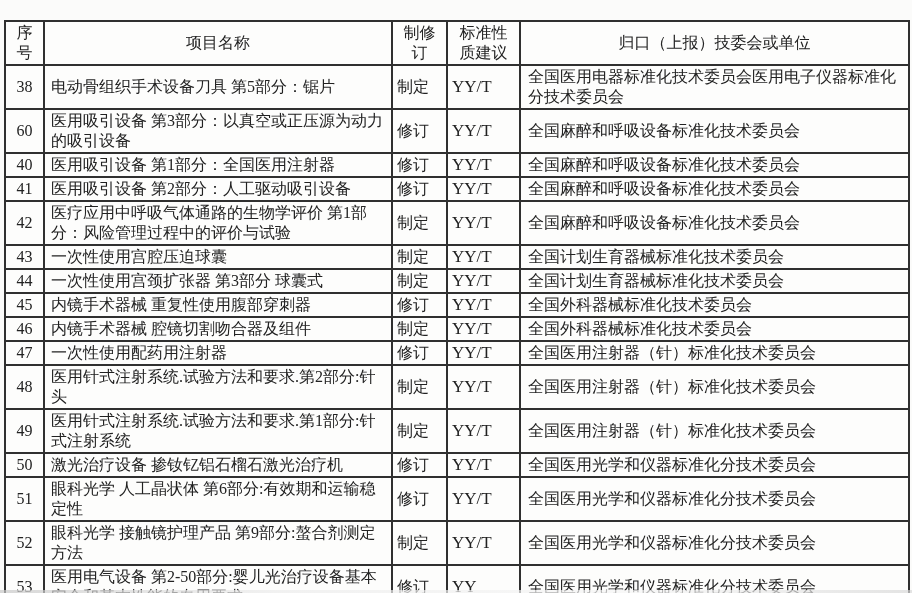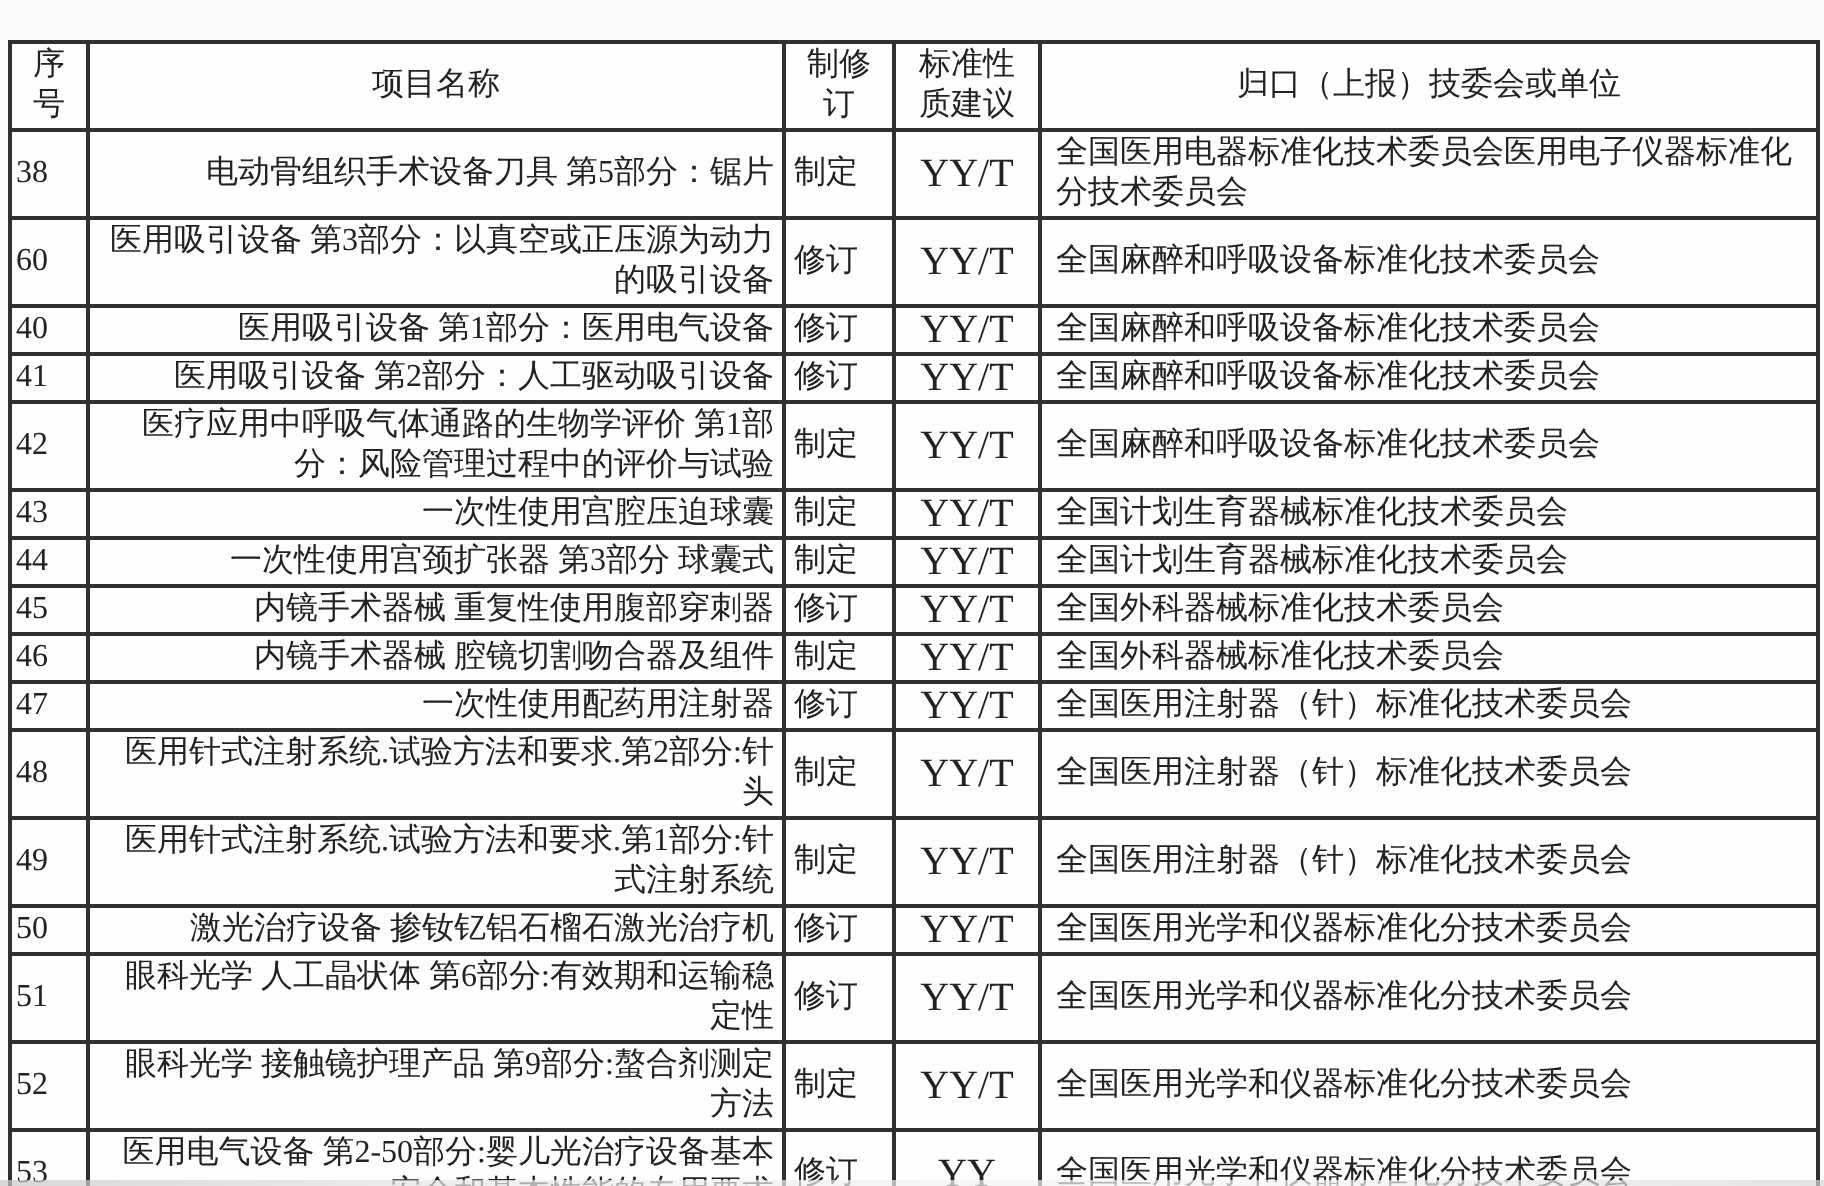--- a/index.html
+++ b/index.html
@@ -26,24 +26,24 @@
     line-height: 20px;
     vertical-align: middle;
     font-weight: normal;
     overflow: hidden;
     word-break: break-all;
   }
   thead tr { height: 39px; }
   tr.h1 { height: 23px; }
   tr.h2 { height: 43px; }
   th { text-align: center; }
-  .c-no   { text-align: left; padding: 1px 2px; }
-  .c-name { text-align: right; padding-left: 6px; }
+  .c-no   { text-align: center; padding: 1px 2px; }
+  .c-name { text-align: left; padding-left: 6px; }
   .c-rev  { text-align: left; }
-  .c-nat  { text-align: center; font-size: 20px; }
+  .c-nat  { text-align: left; font-size: 17px; }
   .c-com  { text-align: left; padding-left: 7px; }
   .stack1 { display: inline-block; width: 1.3em; }
   .stack3 { display: inline-block; width: 3.2em; }
   .scan-streak {
     position: absolute; left: 0; bottom: 0;
     width: 100%; height: 3px;
     background: linear-gradient(to right, #c9c9c9, #ececec 30%, #f6f6f6 70%, #d9d9d9);
     opacity: 0.7;
   }
 </style>
@@ -78,21 +78,21 @@
       </tr>
       <tr class="h2">
         <td class="c-no">60</td>
         <td class="c-name">医用吸引设备 第3部分：以真空或正压源为动力的吸引设备</td>
         <td class="c-rev">修订</td>
         <td class="c-nat">YY/T</td>
         <td class="c-com">全国麻醉和呼吸设备标准化技术委员会</td>
       </tr>
       <tr class="h1">
         <td class="c-no">40</td>
-        <td class="c-name">医用吸引设备 第1部分：医用电气设备</td>
+        <td class="c-name">医用吸引设备 第1部分：全国医用注射器</td>
         <td class="c-rev">修订</td>
         <td class="c-nat">YY/T</td>
         <td class="c-com">全国麻醉和呼吸设备标准化技术委员会</td>
       </tr>
       <tr class="h1">
         <td class="c-no">41</td>
         <td class="c-name">医用吸引设备 第2部分：人工驱动吸引设备</td>
         <td class="c-rev">修订</td>
         <td class="c-nat">YY/T</td>
         <td class="c-com">全国麻醉和呼吸设备标准化技术委员会</td>

